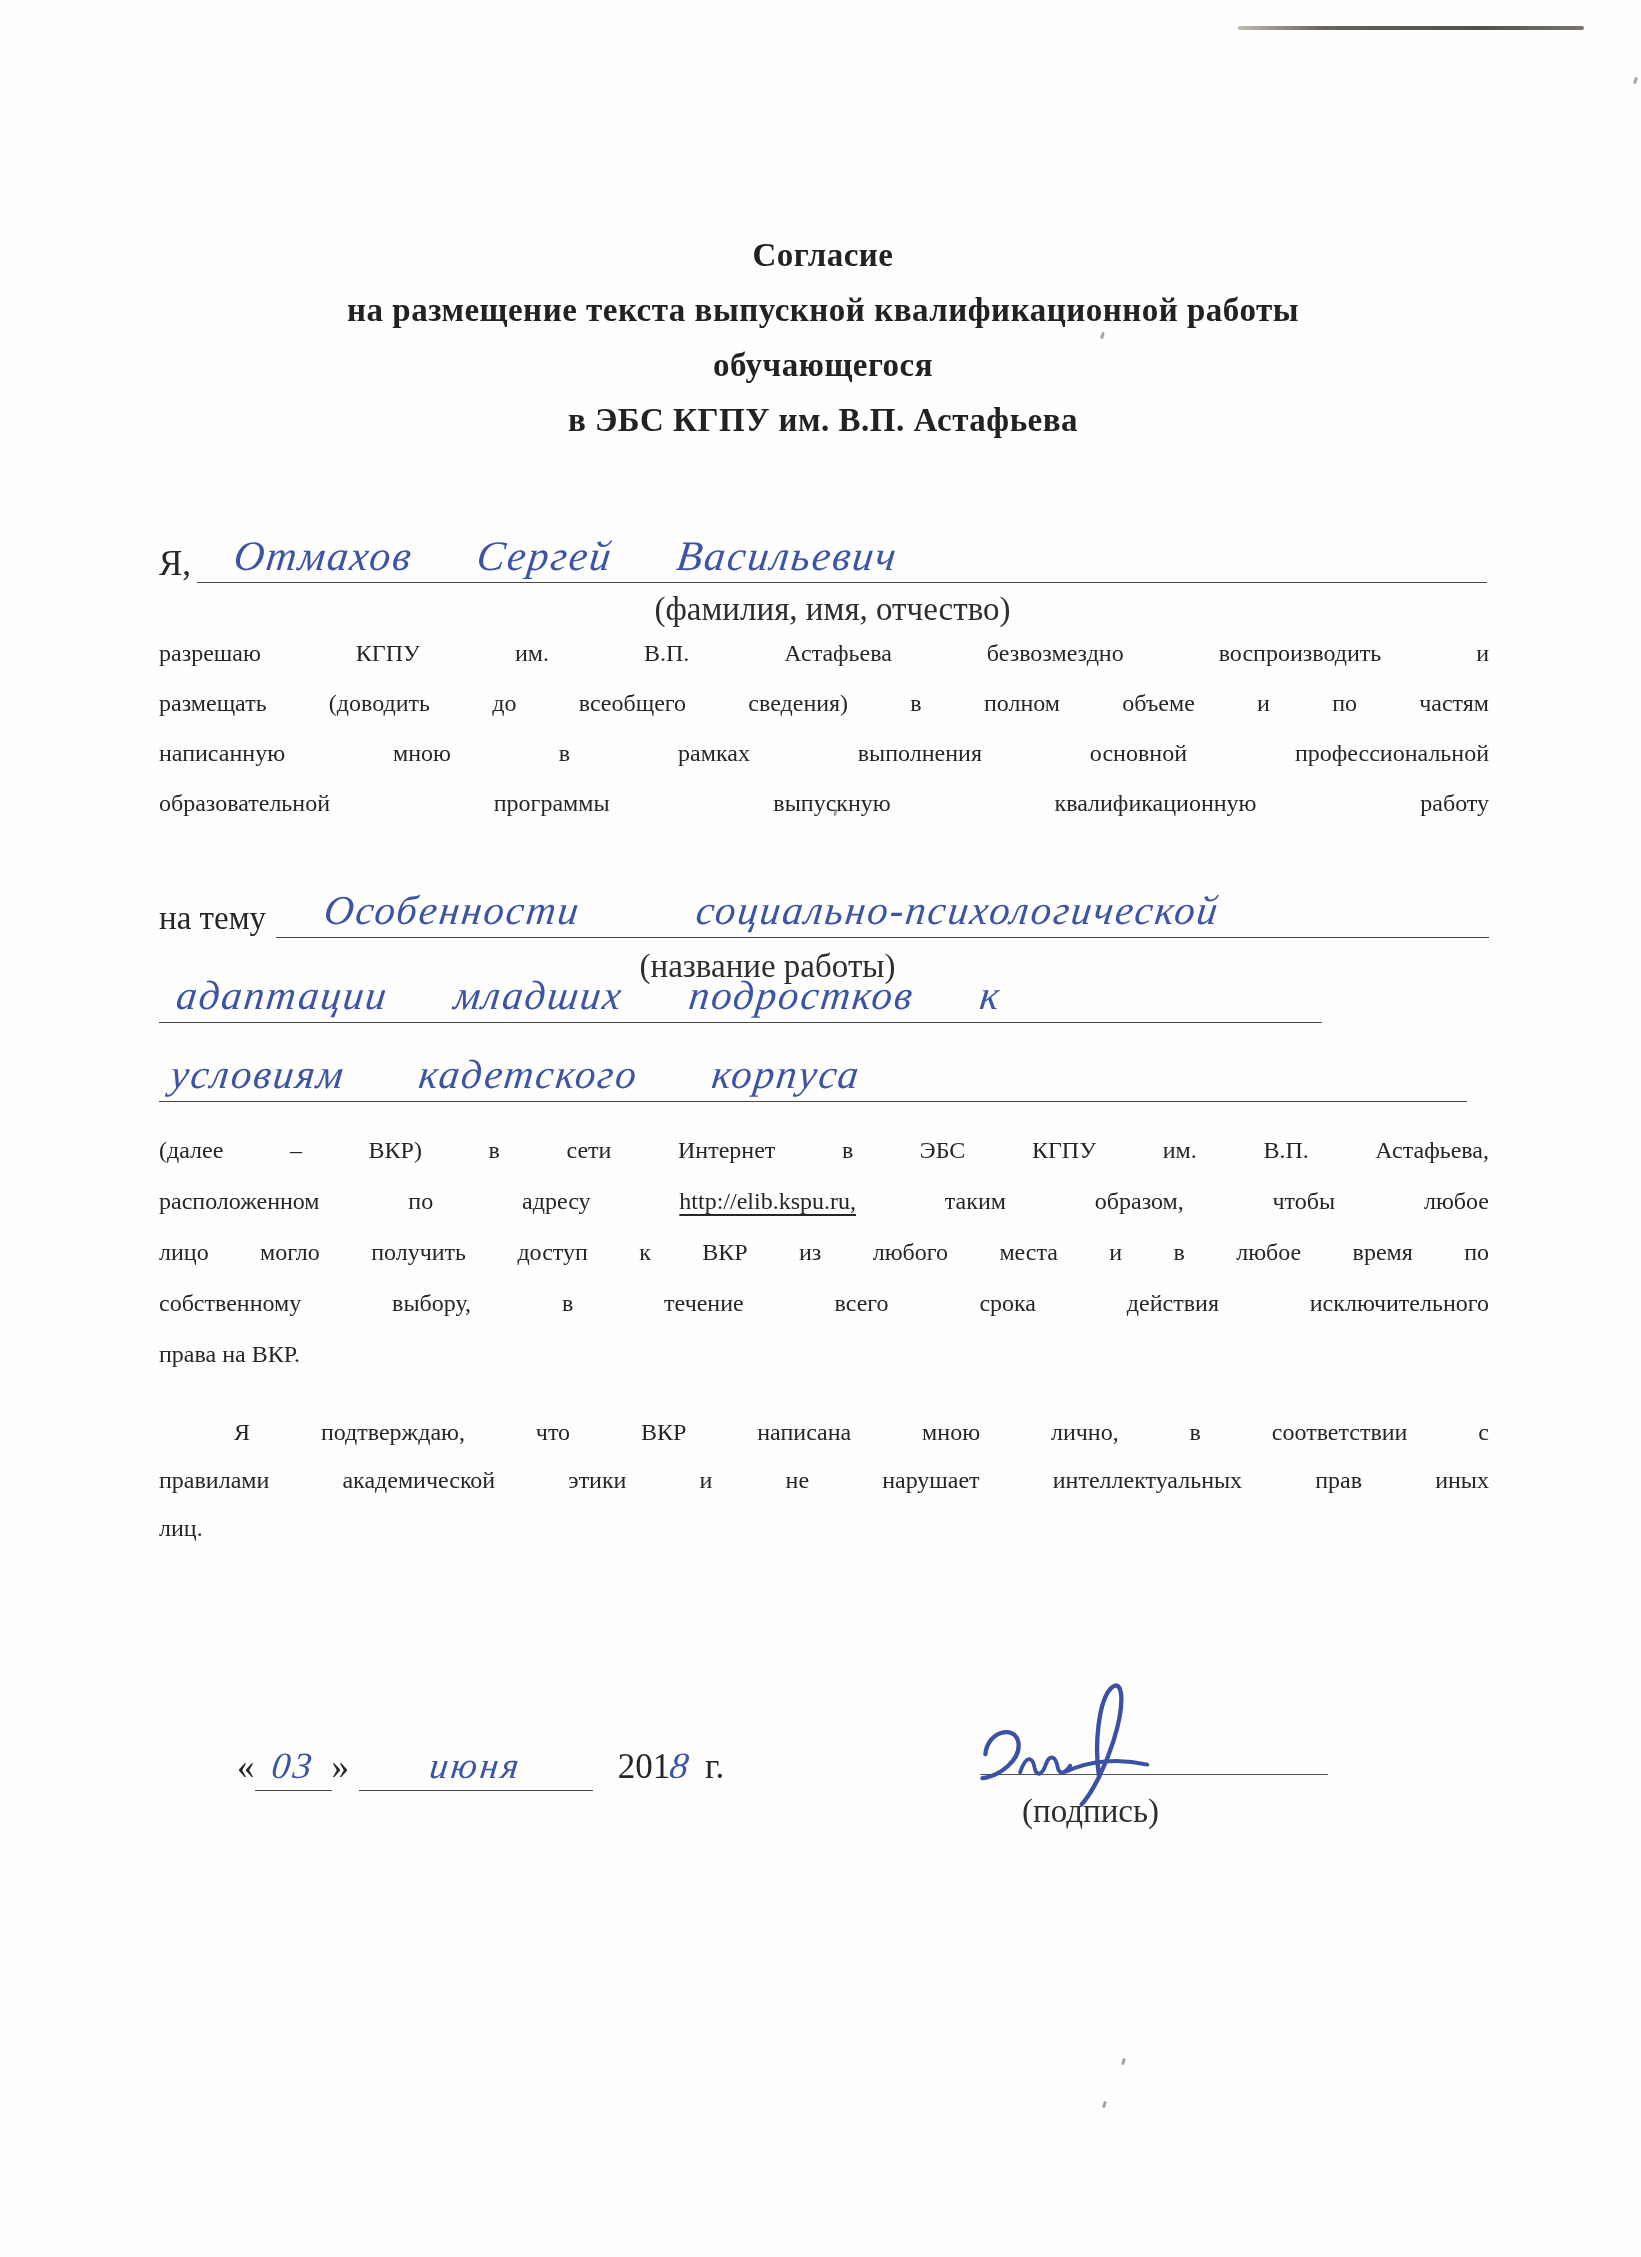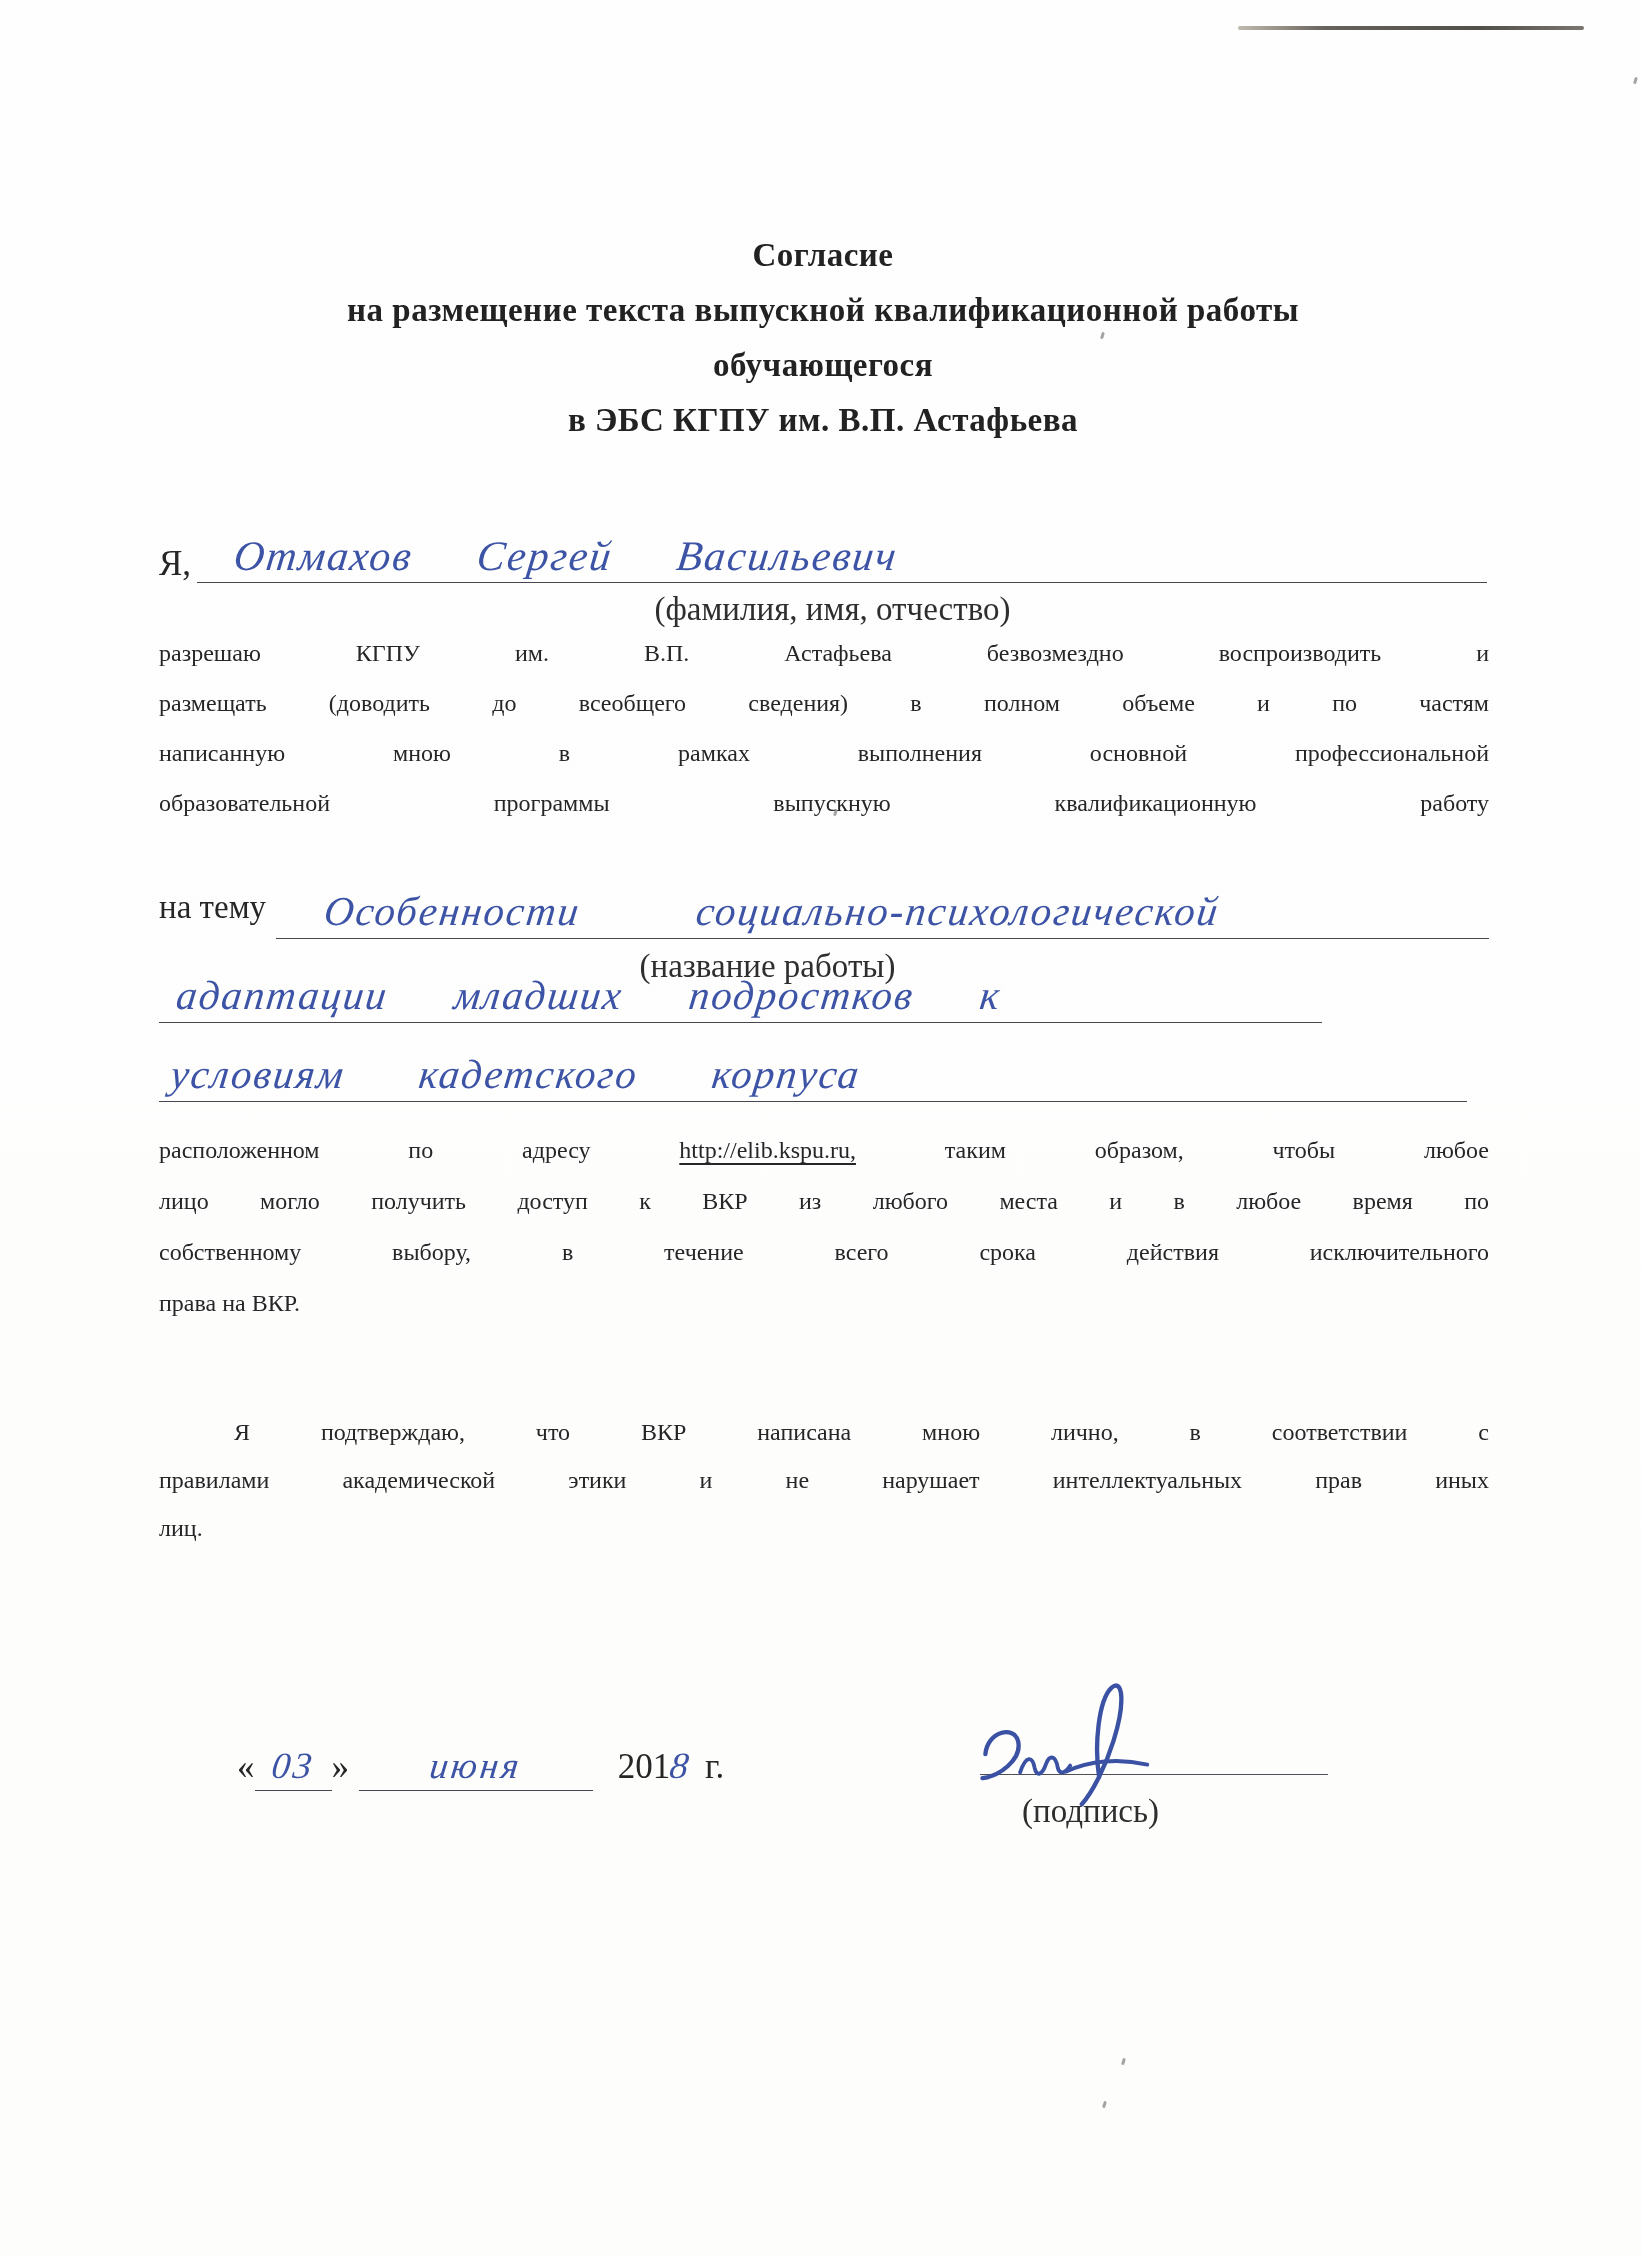--- a/index.html
+++ b/index.html
@@ -58,21 +58,21 @@
   .jline.last{text-align-last:left;}
   .p-permission{top:628px;line-height:50px;}
   .p-publication{top:1125px;line-height:51px;}
   .p-confirmation{top:1408px;line-height:48px;}
   .p-confirmation .jline.first{padding-left:75px;}
   .url{ text-decoration:underline; text-underline-offset:4.8px; }
 
   
   .topic-line{
     position:absolute;left:159px;top:888px;width:1330px;height:50px;
-    display:flex;align-items:flex-start;font-size:33px;
+    display:flex;align-items:flex-end;font-size:33px;
   }
   .topic-line .label{padding-right:9.7px;line-height:39px;}
   .topic-line .fill{flex:1;height:100%;display:flex;align-items:flex-end;}
   .topic-line .hw{font-size:41px;line-height:42px;padding:0 0 5.8px 48px;word-spacing:104px;}
   .topic-caption{position:absolute;left:159px;top:948px;width:1217px;}
   .hw-row{position:absolute;left:159px;height:56px;display:flex;align-items:flex-end;}
   .hw-row .hw{font-size:41px;line-height:42px;padding-bottom:5.8px;}
   .hw-row2{top:966px;width:1163px;}
   .hw-row2 .hw{padding-left:17.4px;word-spacing:54px;}
   .hw-row3{top:1045px;width:1308px;}
@@ -141,20 +141,21 @@
   <div class="caption topic-caption">(название работы)</div>
 
   <div class="hw-row hw-row2 blankline">
     <span class="hw">адаптации младших подростков к</span>
   </div>
   <div class="hw-row hw-row3 blankline">
     <span class="hw">условиям кадетского корпуса</span>
   </div>
 
   <div class="para p-publication">
+    <div class="jline">(далее – ВКР) в сети Интернет в ЭБС КГПУ им. В.П. Астафьева,</div>
     <div class="jline"><span>расположенном по адресу </span><span class="url">http://elib.kspu.ru,</span><span> таким образом, чтобы любое</span></div>
     <div class="jline">лицо могло получить доступ к ВКР из любого места и в любое время по</div>
     <div class="jline">собственному выбору, в течение всего срока действия исключительного</div>
     <div class="jline last">права на ВКР.</div>
   </div>
 
   <div class="para p-confirmation">
     <div class="jline first">Я подтверждаю, что ВКР написана мною лично, в соответствии с</div>
     <div class="jline">правилами академической этики и не нарушает интеллектуальных прав иных</div>
     <div class="jline last">лиц.</div>

